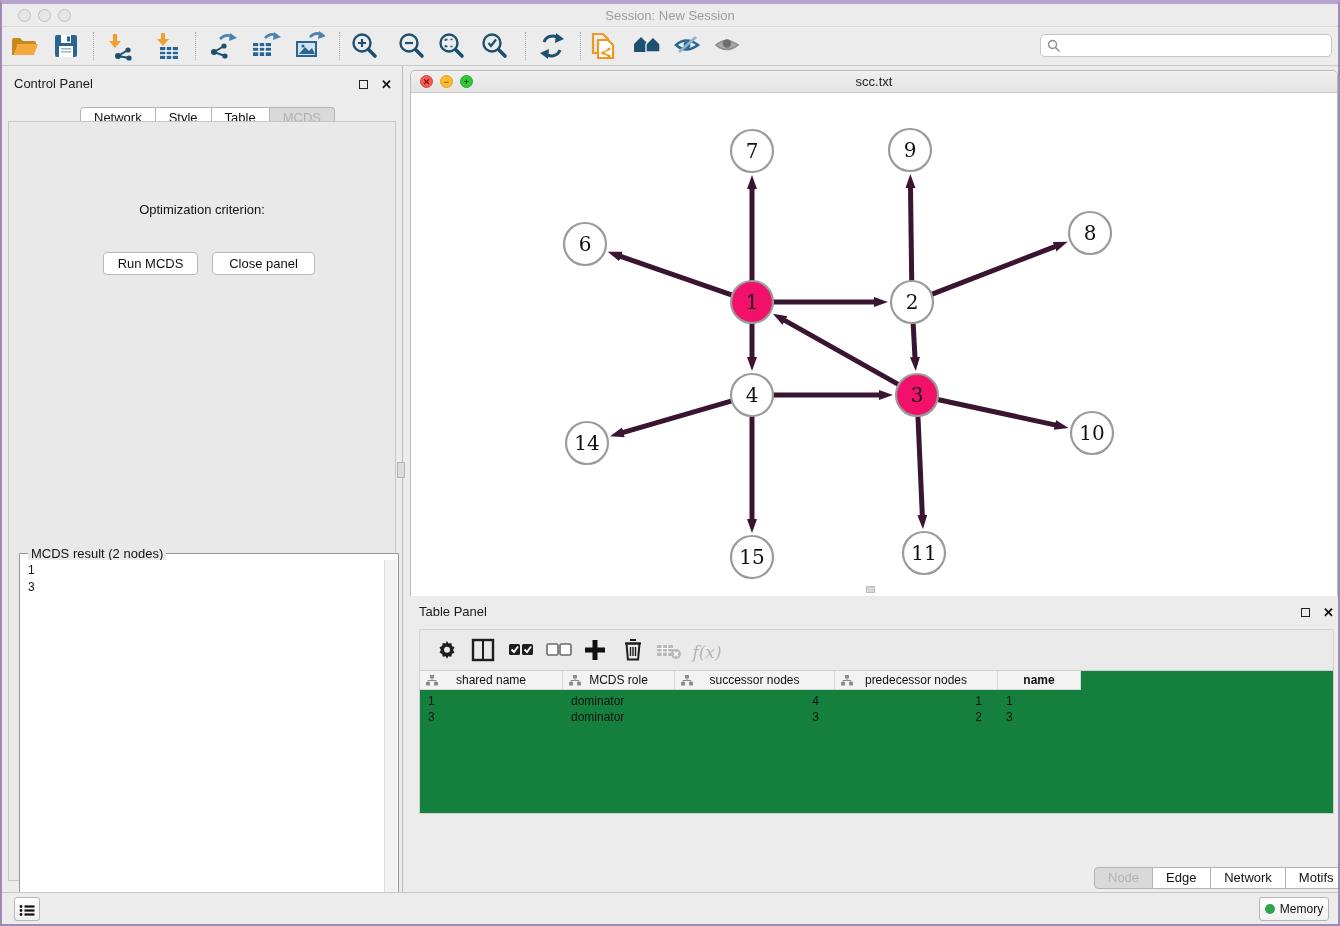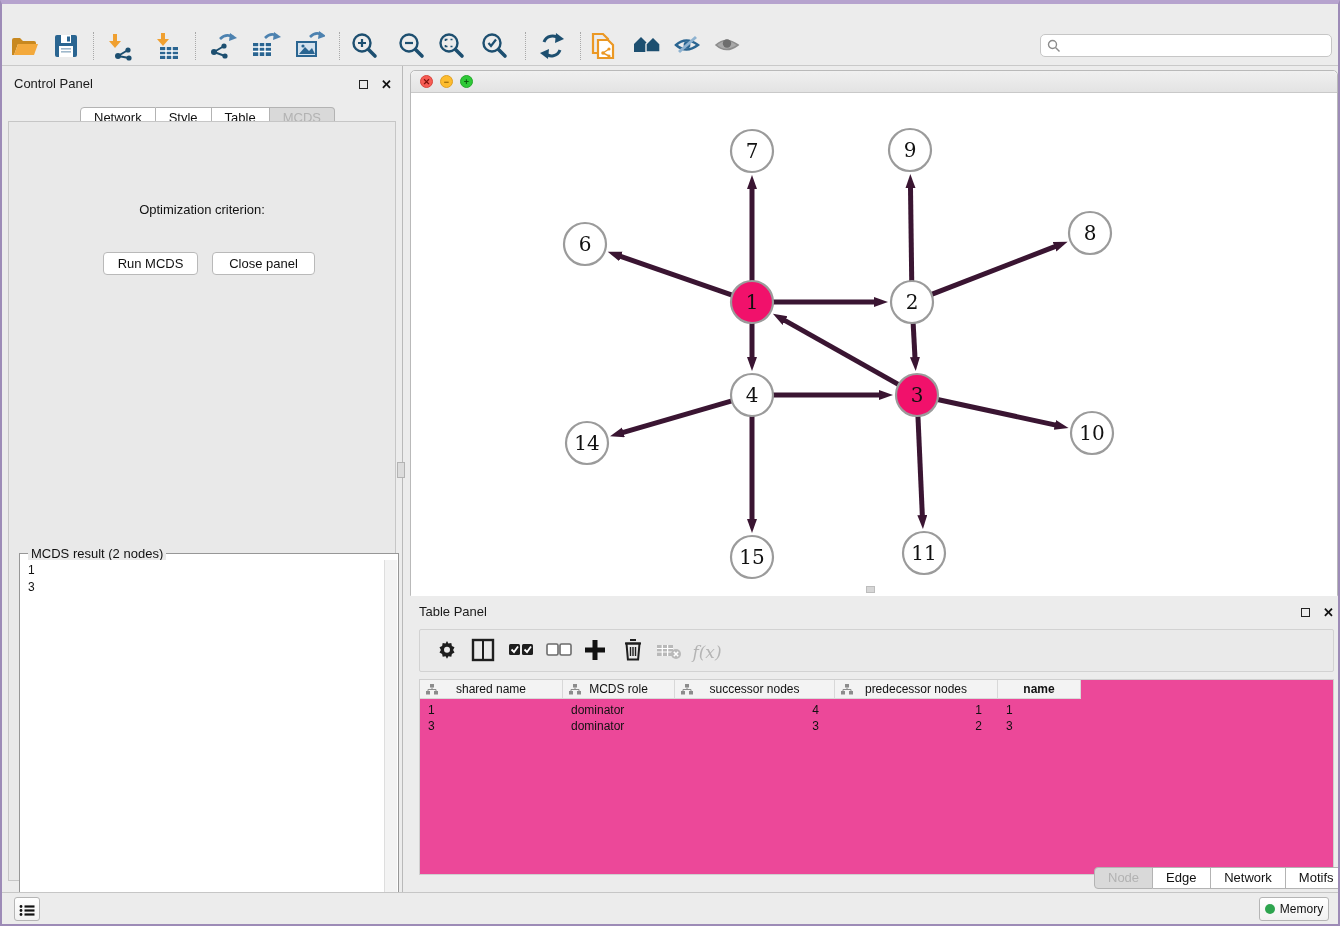--- a/index.html
+++ b/index.html
@@ -92,22 +92,22 @@
 
   .graph-node text { font-family:"DejaVu Serif", serif; font-size:20px; fill:#111; }
 
   
   .table-panel { position:absolute; left:404px; top:596px; width:936px; height:296px; }
   .tp-toolbar { position:absolute; left:13px; top:29px; width:915px; height:43px;
                 background:#eaeaea; border:1px solid #d2d2d2; border-radius:2px; }
   .tp-ic { position:absolute; top:7px; width:30px; height:30px; text-align:center; cursor:default; }
   .fx { font-family:"DejaVu Serif", serif; font-style:italic; font-size:17px; color:#b4b4b4; line-height:30px; }
 
-  .tbl { position:absolute; left:13px; top:79px; width:915px; height:196px;
-         background:#ec4899; border:1px solid #cfcfcf; }
+  .tbl { position:absolute; left:13px; top:70px; width:915px; height:144px;
+         background:#15803d; border:1px solid #cfcfcf; }
   .tbl-header { position:absolute; left:0; top:0; height:19px; display:flex; }
   .th-cell { position:relative; height:19px; background:#f3f3f3;
              border-right:1px solid #d8d8d8; border-bottom:1px solid #d8d8d8;
              font-size:12px; color:#111; text-align:center; line-height:18px; cursor:default; }
   .th-cell svg { position:absolute; left:6px; top:4px; }
   .t-row { position:absolute; left:0; height:16px; display:flex; font-size:12px; color:#111; }
   .t-cell { height:16px; line-height:16px; overflow:hidden; }
 
   .tbl-tabs { left:688px; top:260px; }
 
@@ -119,20 +119,26 @@
   .list-btn { left:12px; width:26px; padding-top:5px; text-align:center; }
   .memory-btn { right:9px; width:70px; font-size:12px; color:#111; line-height:22px; text-align:center; }
   .mem-dot { display:inline-block; width:10px; height:10px; border-radius:50%;
              background:#2da44e; margin-right:5px; vertical-align:-1px; }
 </style>
 </head>
 <body>
 
 <div class="app">
 
+  <div class="titlebar">
+    <span class="tl-dot t1"></span>
+    <span class="tl-dot t2"></span>
+    <span class="tl-dot t3"></span>
+    <div class="win-title">Session: New Session</div>
+  </div>
 
   <div class="toolbar">
     <span class="tb-icon" style="left:6px">
       <svg width="32" height="32">
           <path d="M4,25 V10 Q4,8 6,8 H12 L15,11 H26 Q28,11 28,13 V14 H10 L6,25 Z" fill="#c8881f"></path>
           <path d="M6,25 L10,14 H30 L26,25 Z" fill="#f3a93c"></path>
         </svg>
     </span>
     <span class="tb-icon" style="left:48px">
       <svg width="32" height="32">
@@ -293,20 +299,21 @@
     </div>
   </div>
   <div class="cp-divider"></div>
   <div class="cp-handle"></div>
 
   <div class="net-window">
     <div class="net-titlebar">
       <span class="traffic red">✕</span>
       <span class="traffic yellow">−</span>
       <span class="traffic green">+</span>
+      <div class="net-title">scc.txt</div>
     </div>
     <div class="net-canvas">
       <svg id="graph-svg" width="926" height="503">
         <defs>
           <marker id="arrow" markerWidth="15" markerHeight="12" refX="1" refY="5" orient="auto" markerUnits="userSpaceOnUse">
             <path d="M0,0 L14,5 L0,10 Z" fill="#3a1532"></path>
           </marker>
         </defs>
         <g id="edges-layer">
             <line x1="341" y1="188" x2="341" y2="95" stroke="#3a1532" stroke-width="5" marker-end="url(#arrow)"></line>

